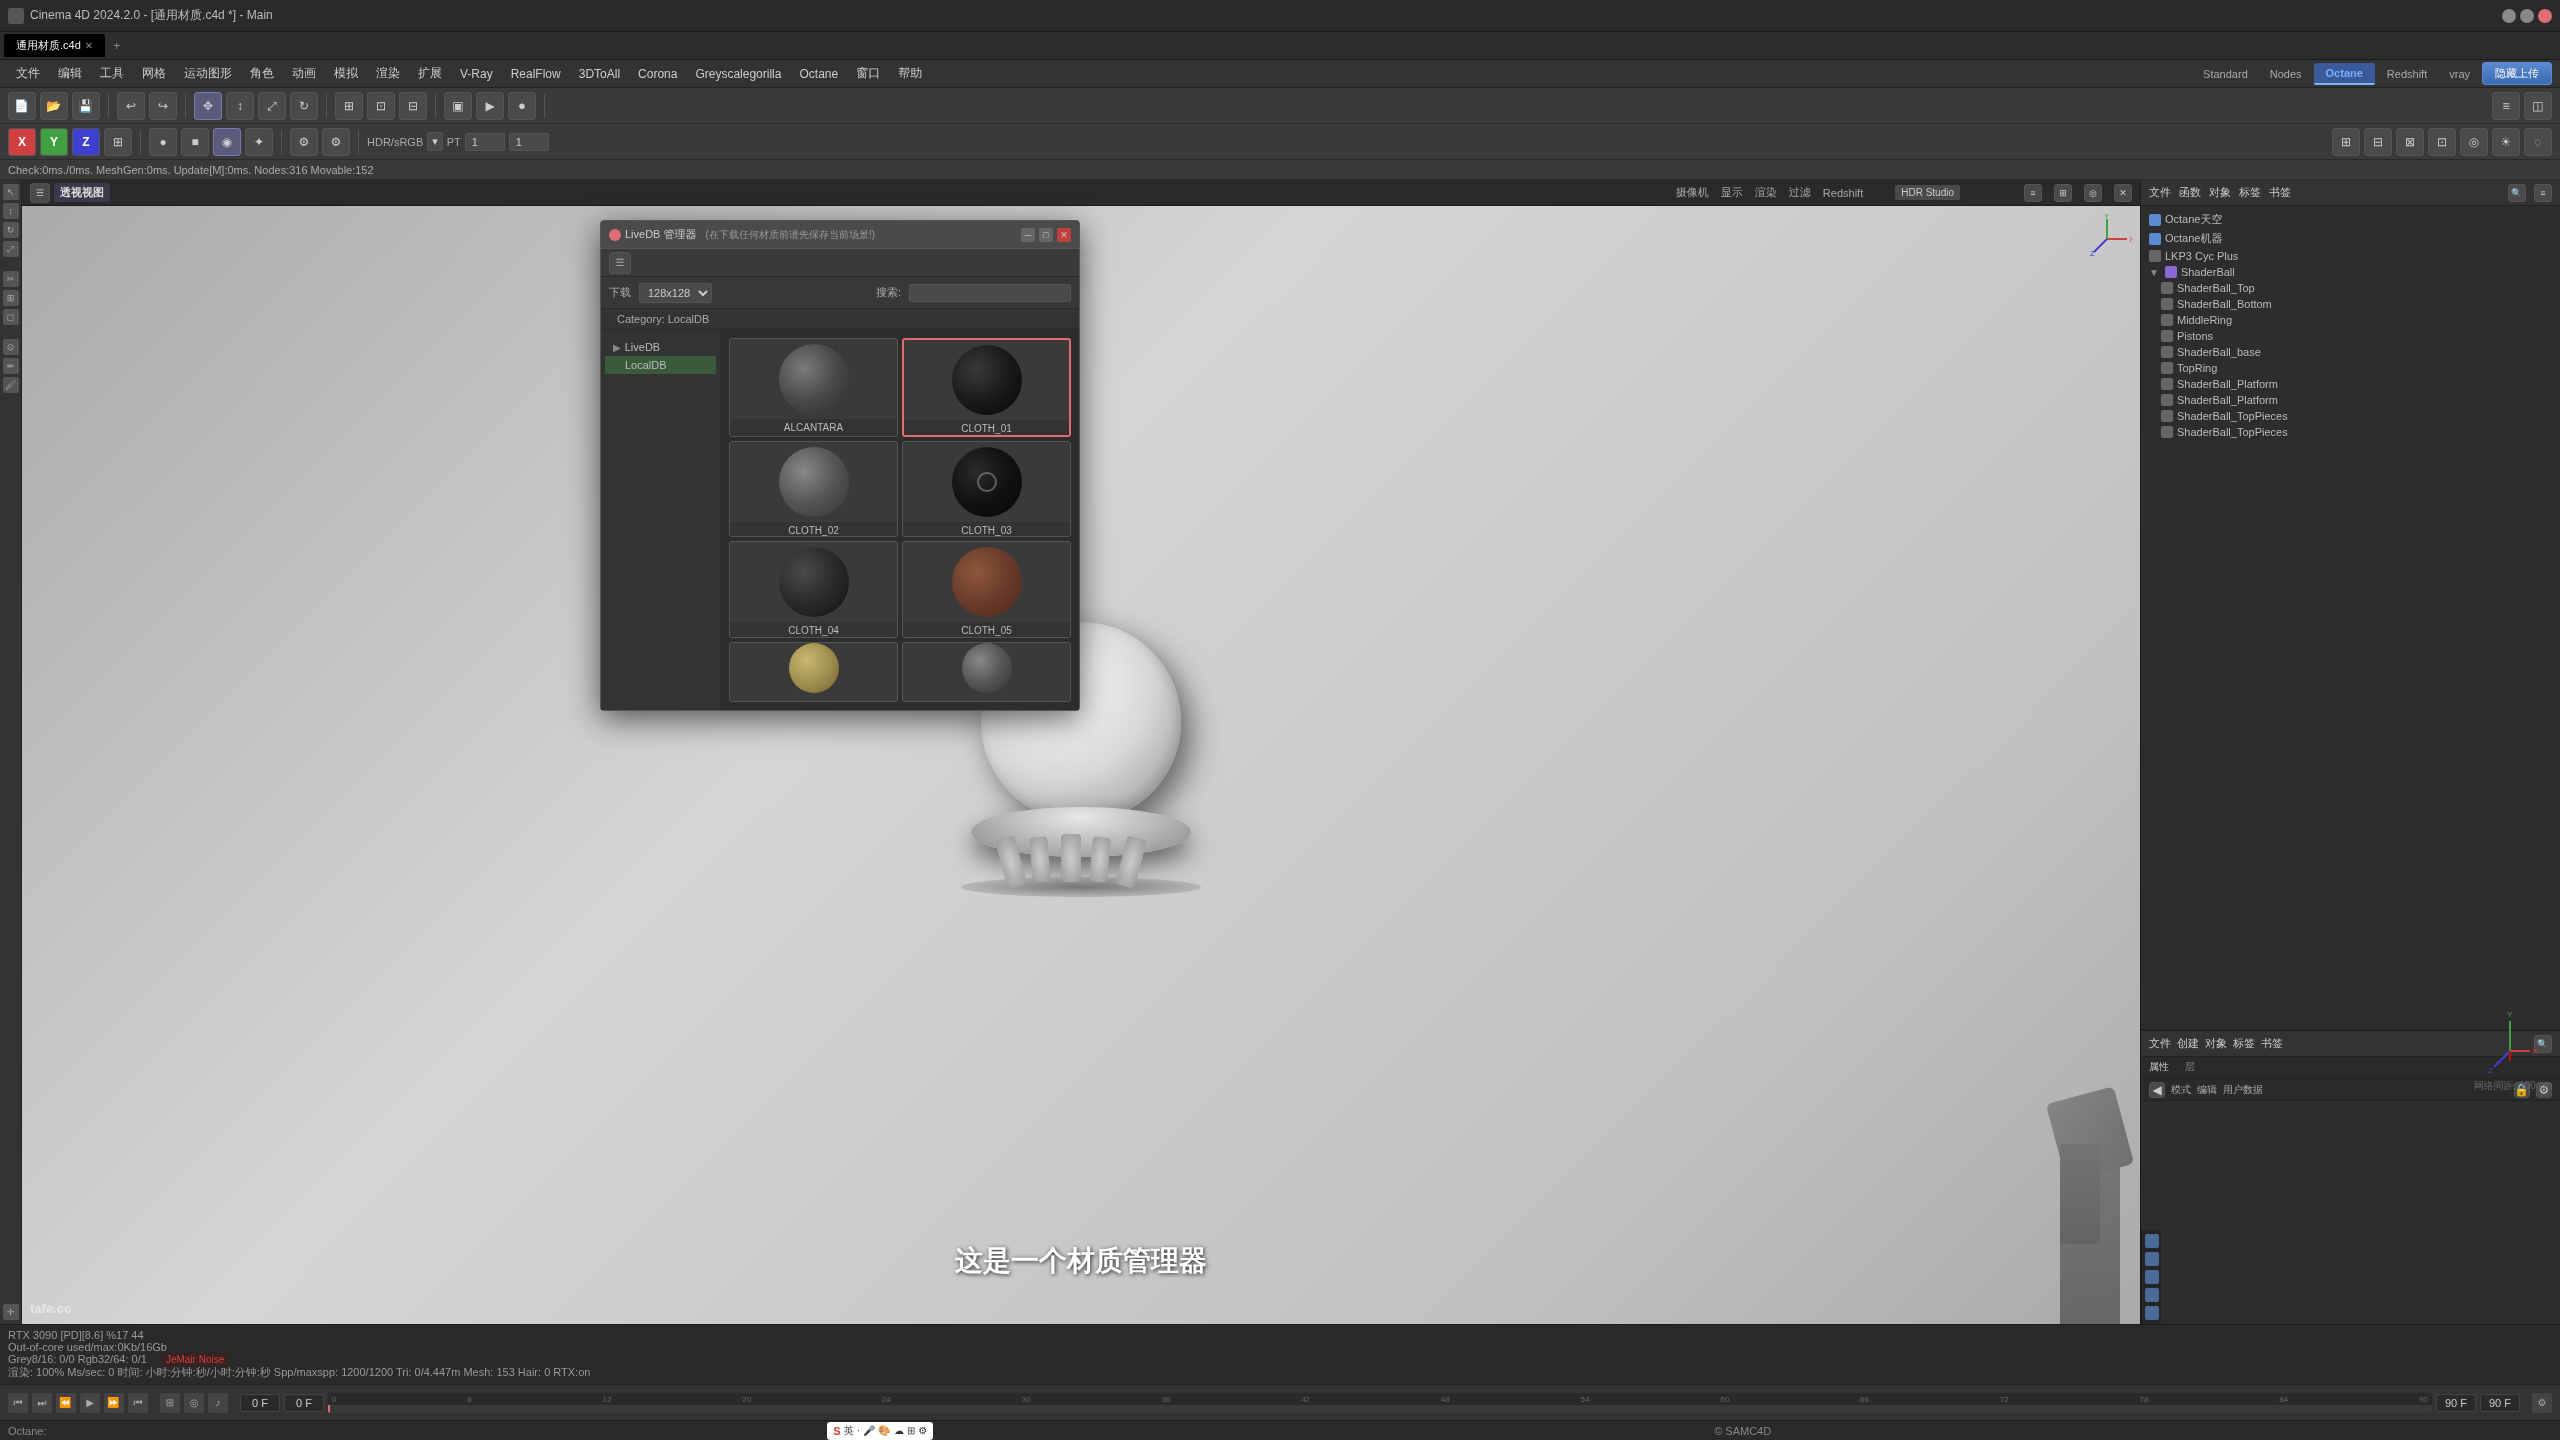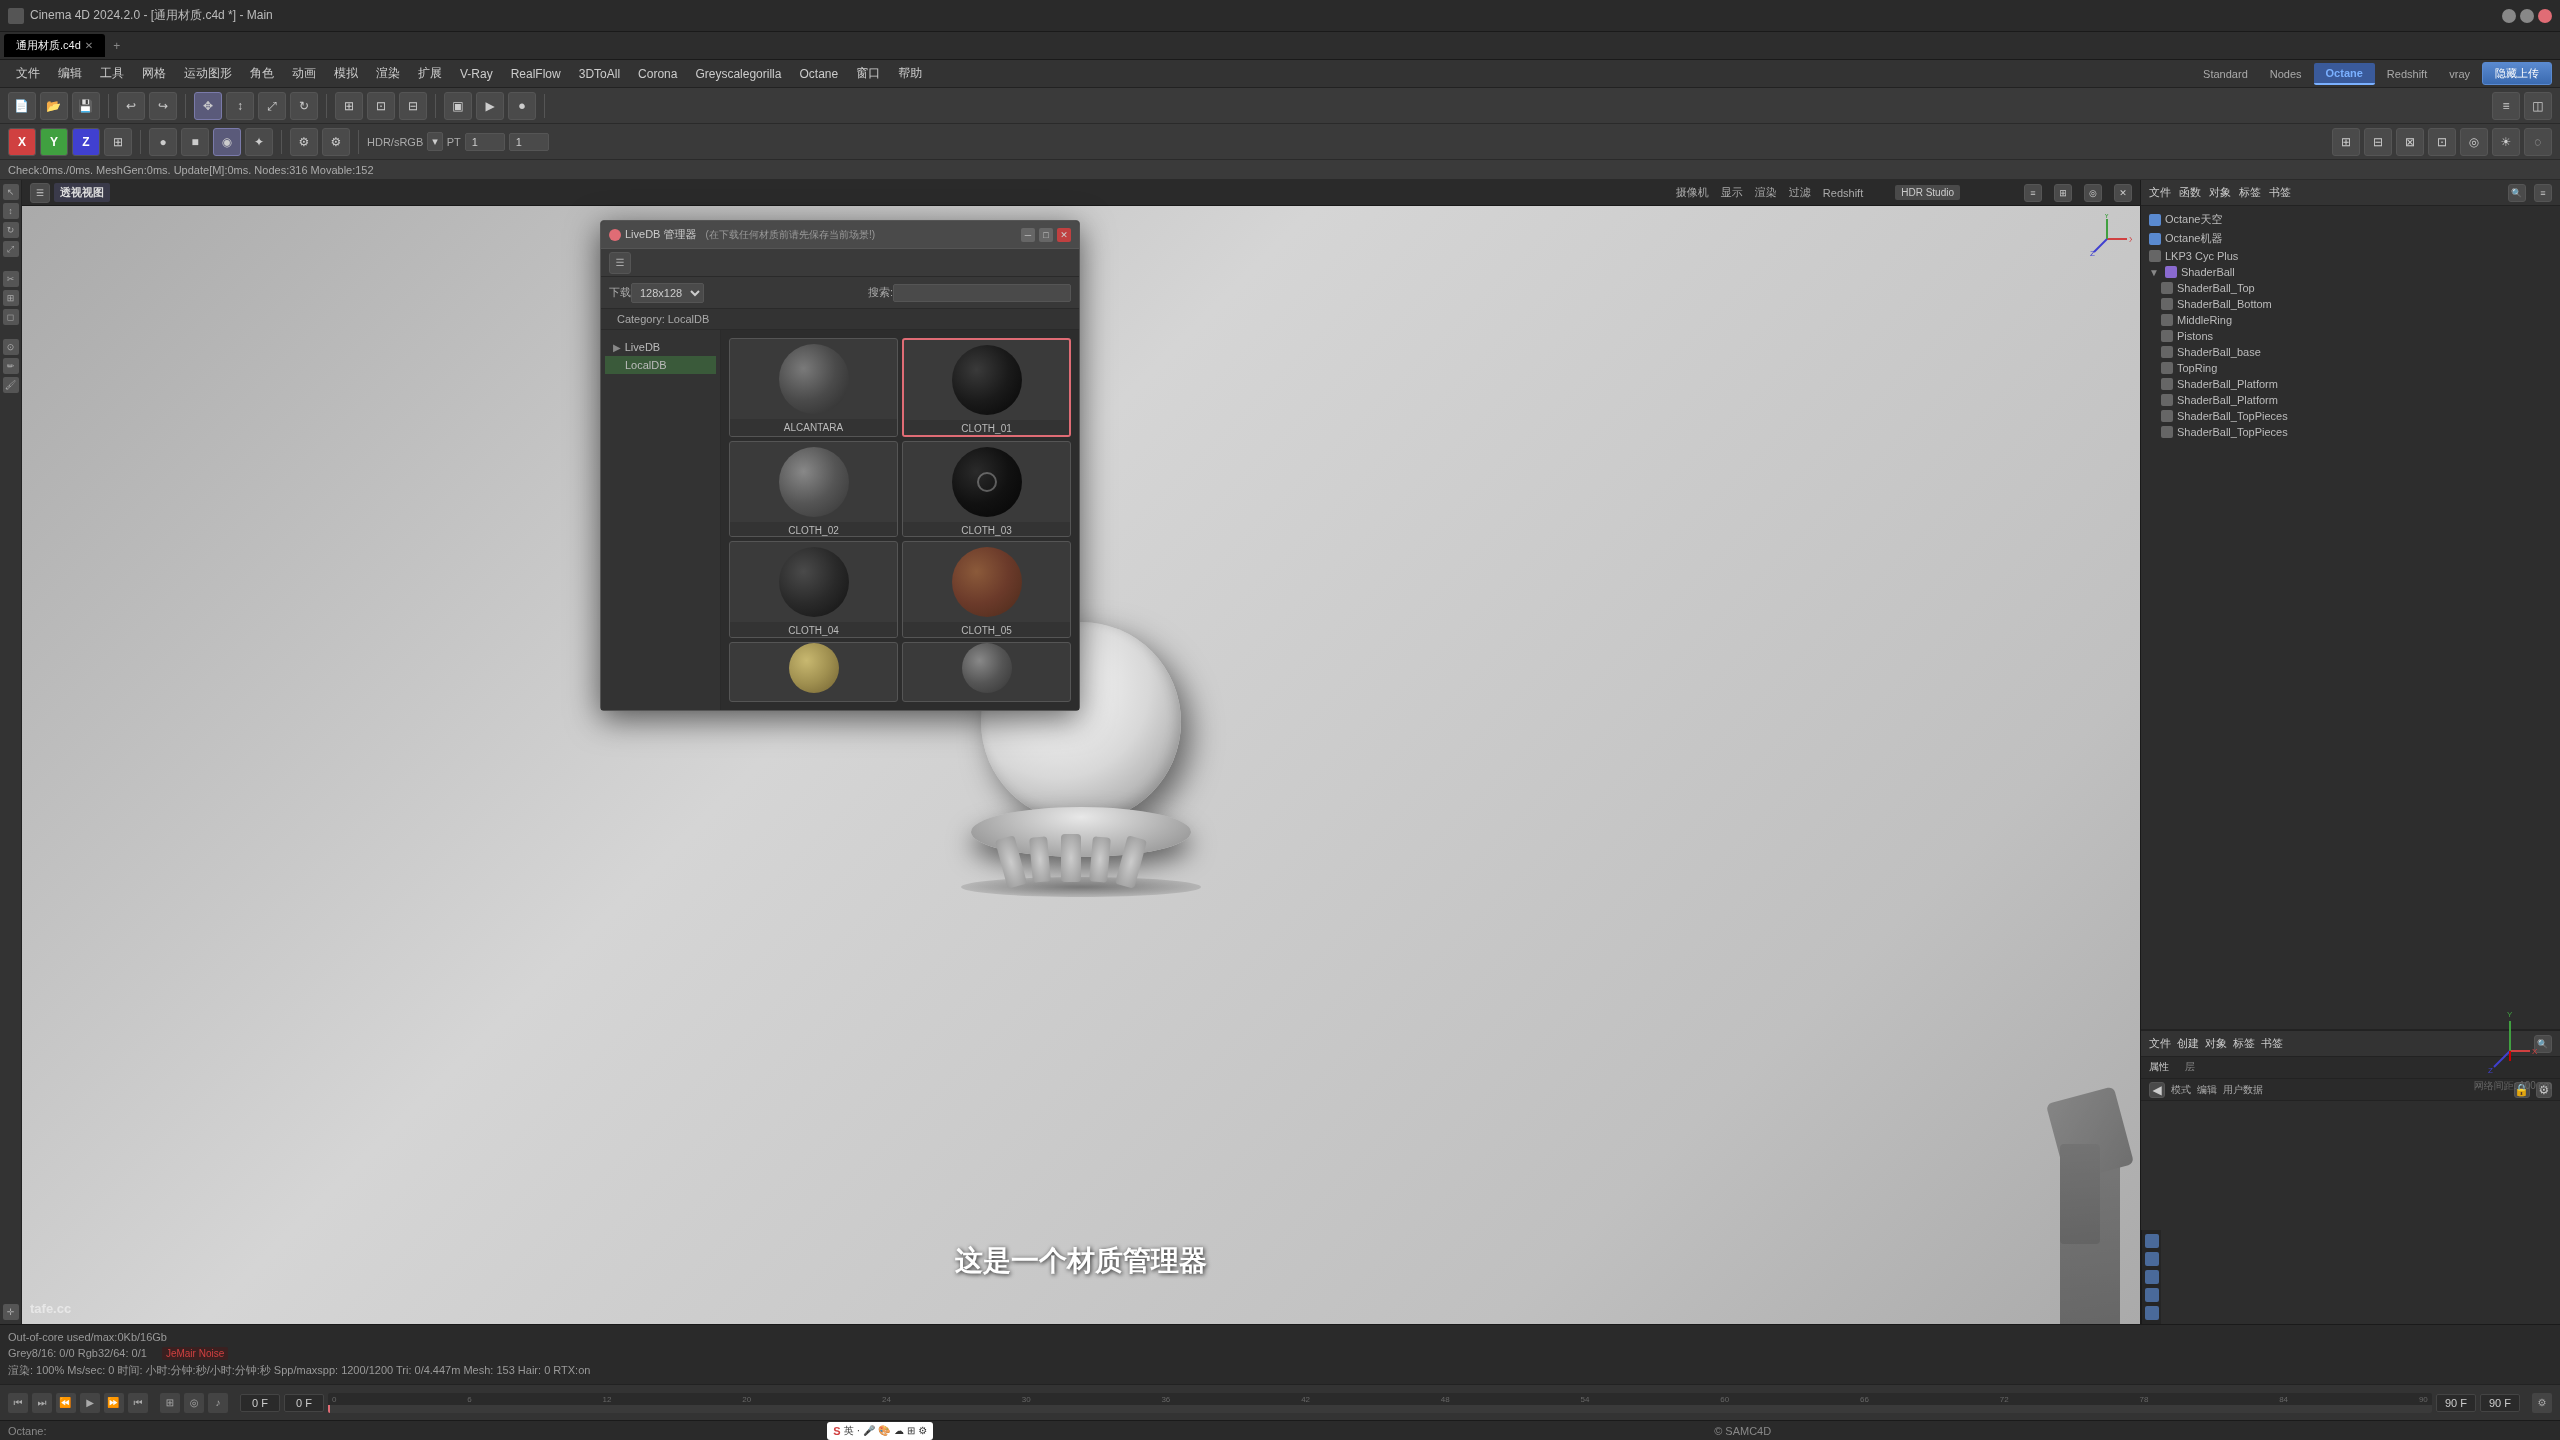--- a/index.html
+++ b/index.html
@@ -297,20 +297,21 @@
       font-size: 10px;
       color: #aaa;
     }
 
     #livedb-controls {
       height: 32px;
       background: #383838;
       display: flex;
       align-items: center;
       padding: 0 8px;
+      gap: 8px;
       border-bottom: 1px solid #2a2a2a;
     }
     .livedb-label {
       font-size: 11px;
       color: #aaa;
     }
     .livedb-select {
       background: #4a4a4a;
       border: 1px solid #555;
       color: #ccc;
@@ -1054,20 +1055,23 @@
         <div class="oct-icon"></div>
         <div class="oct-icon"></div>
         <div class="oct-icon"></div>
       </div>
     </div>
 
   </div>
 
   <div id="bottom-status">
     <div class="status-row">
+      <span>RTX 3090 [PD][8.6]   %17   44</span>
+    </div>
+    <div class="status-row">
       <span>Out-of-core used/max:0Kb/16Gb</span>
     </div>
     <div class="status-row">
       <span>Grey8/16: 0/0      Rgb32/64: 0/1</span>
       <span style="margin-left:12px;color:#d04040;background:#3a2020;padding:1px 4px;border-radius:2px;font-size:10px;">JeMair Noise</span>
     </div>
     <div class="status-row">
       <span>渲染: 100%  Ms/sec: 0  时间: 小时:分钟:秒/小时:分钟:秒   Spp/maxspp: 1200/1200  Tri: 0/4.447m  Mesh: 153  Hair: 0  RTX:on</span>
     </div>
   </div>

